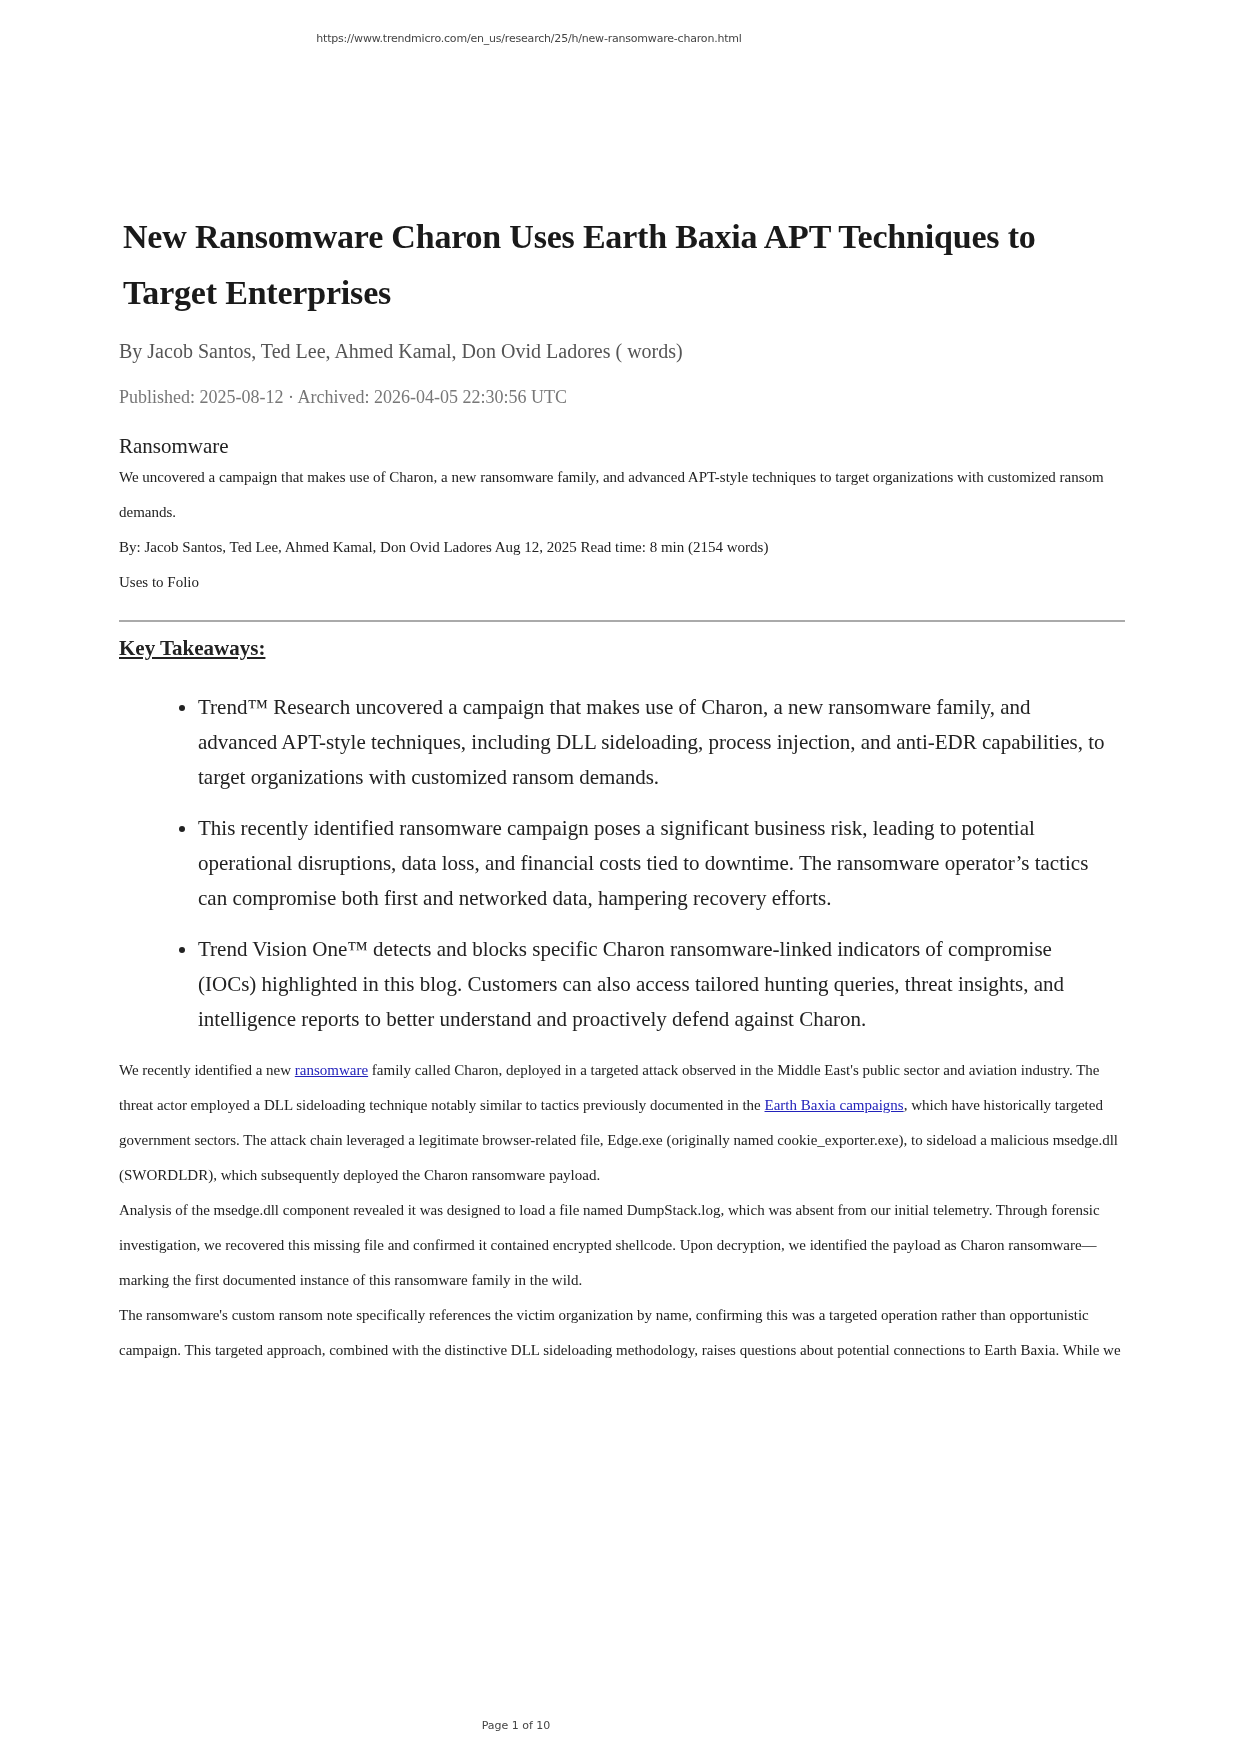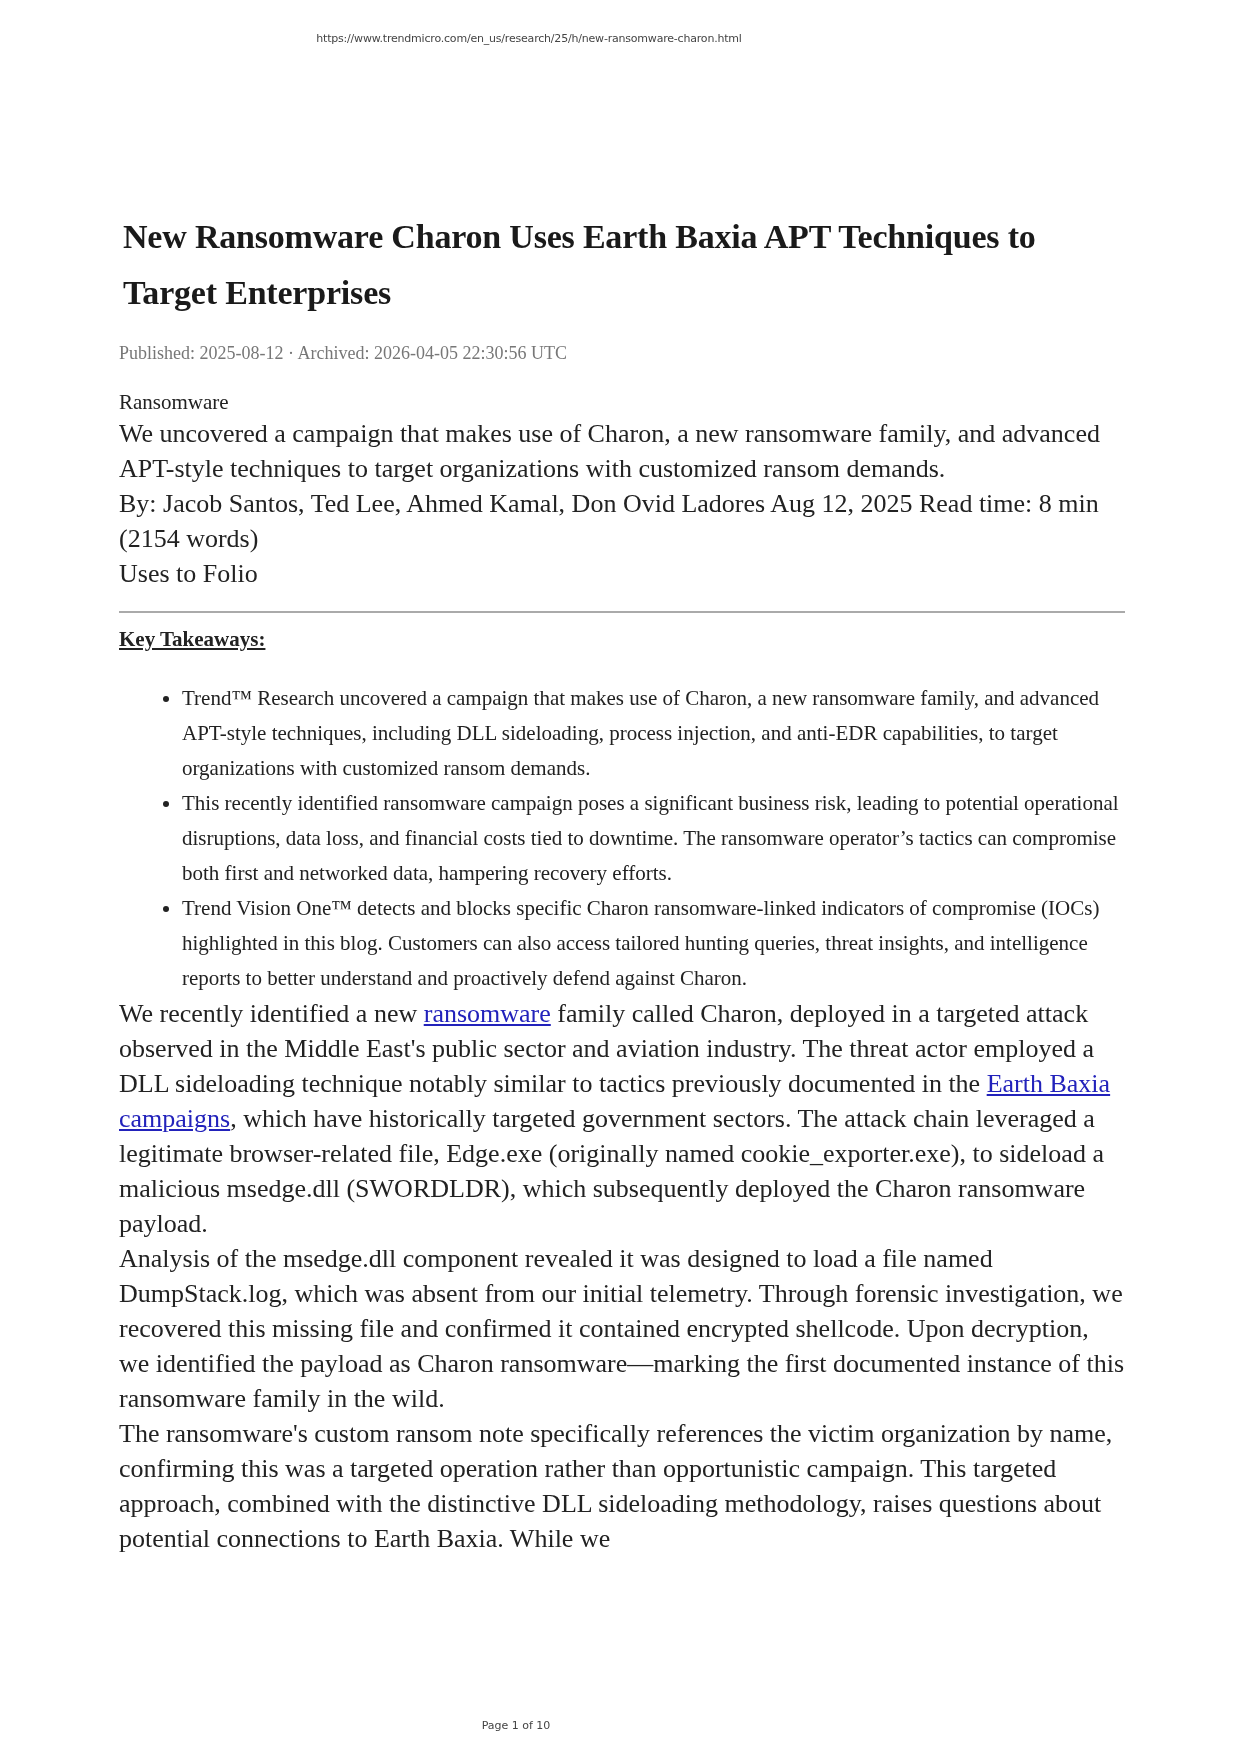--- a/index.html
+++ b/index.html
@@ -63,21 +63,21 @@
     color: #777777;
   }
   .category {
     margin-top: 23px;
     font-size: 21px;
     line-height: 28px;
     color: #222222;
   }
   p.body-text {
     margin: 0;
-    font-size: 26px;
+    font-size: 15px;
     line-height: 35px;
     color: #222222;
   }
   .summary { margin-top: 22px; }
   .author-line { margin-top: 22px; }
   .save-folio { margin-top: 21px; }
   hr.divider {
     margin: 20px 0 0 0;
     border: none;
     border-top: 2px solid #aaaaaa;
@@ -91,39 +91,40 @@
     line-height: 28px;
     color: #222222;
   }
   ul.takeaways {
     margin: 28px 0 0 0;
     padding-left: 63px;
   }
   ul.takeaways li {
     font-size: 21px;
     line-height: 35px;
-    margin: 0;
+    margin: 16px;
     color: #222222;
   }
   .para { margin-top: 20px; }
   .para-first { margin-top: 20px; }
   a.inline-link {
     color: #1a0dab;
     color: #2222bb;
     text-decoration: underline;
   }
 </style>
 </head>
 <body>
 
 <div class="page-header-url">https://www.trendmicro.com/en_us/research/25/h/new-ransomware-charon.html</div>
 
 <div class="content">
   <h1 class="article-title">New Ransomware Charon Uses Earth Baxia APT Techniques to Target Enterprises</h1>
 
+  <div class="byline">By Jacob Santos, Ted Lee, Ahmed Kamal, Don Ovid Ladores ( words)</div>
 
   <div class="meta">Published: 2025-08-12 · Archived: 2026-04-05 22:30:56 UTC</div>
 
   <div class="category">Ransomware</div>
 
   <p class="body-text summary">We uncovered a campaign that makes use of Charon, a new ransomware family, and advanced APT-style techniques to target organizations with customized ransom demands.</p>
 
   <p class="body-text author-line">By: Jacob Santos, Ted Lee, Ahmed Kamal, Don Ovid Ladores Aug 12, 2025 Read time: 8 min (2154 words)</p>
 
   <p class="body-text save-folio">Uses to Folio</p>

